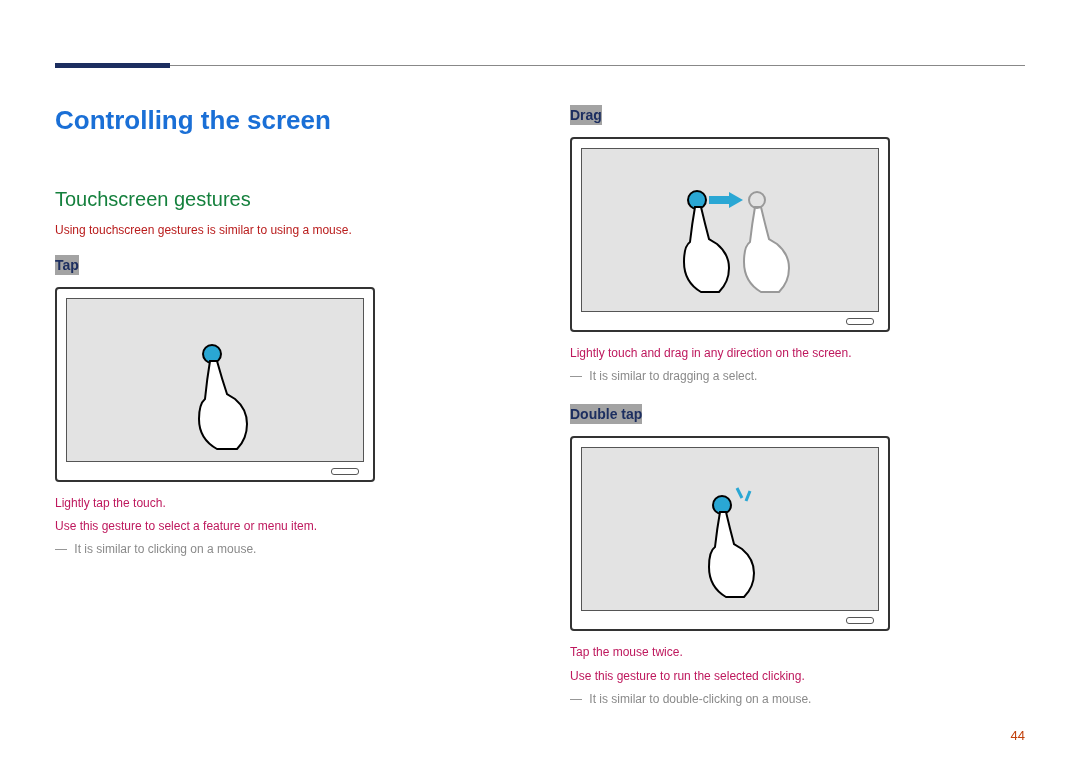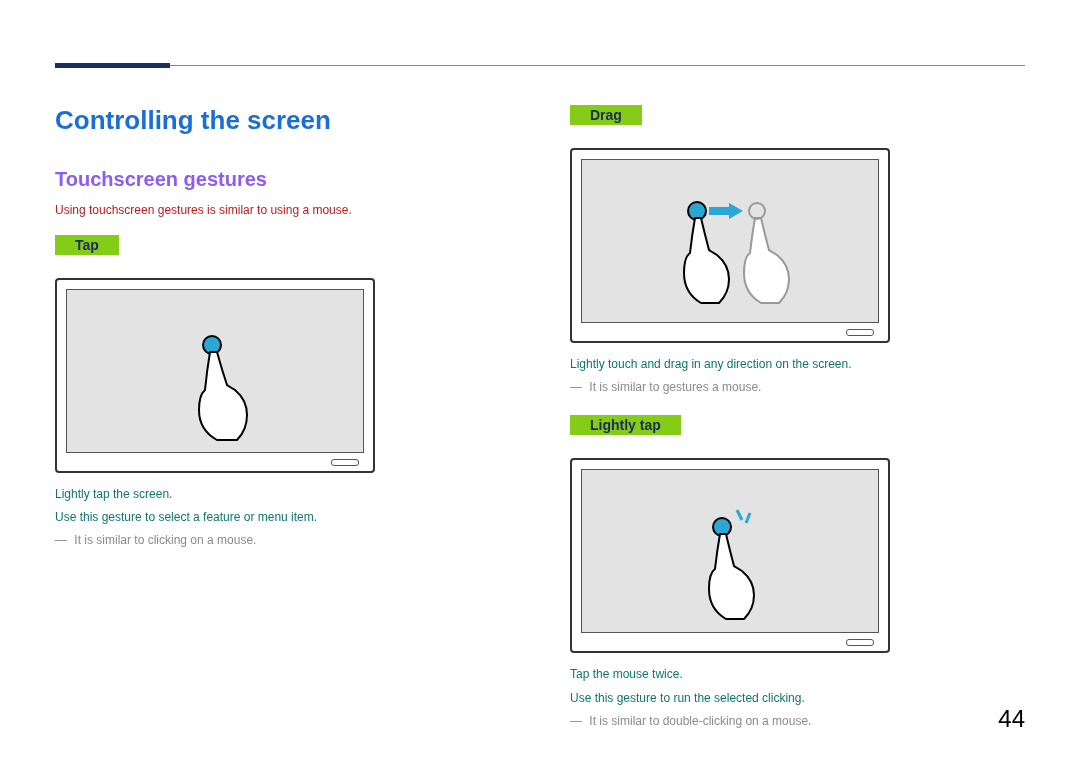--- a/index.html
+++ b/index.html
@@ -33,41 +33,41 @@
     left: 55px;
     right: 55px;
     display: flex;
     gap: 60px;
   }
   .col { flex: 1; }
   h1 {
     color: #1a6fd6;
     font-size: 26px;
     font-weight: bold;
-    margin-bottom: 32px;
+    margin-bottom: 52px;
   }
   h2 {
-    color: #8b5cf6;
+    color: #15803d;
     font-size: 20px;
-    font-weight: bold;
+    font-weight: normal;
     margin-bottom: 12px;
   }
   .intro {
     font-size: 12px;
     margin-bottom: 18px;
     color: #b91c1c;
   }
   .subhead {
     display: inline-block;
-    background: #84cc16;
+    background: #a3a3a3;
     color: #1c2e60;
     font-size: 14px;
     font-weight: bold;
-    padding: 2px 20px;
-    margin-bottom: 23px;
+    padding: 2px 0;
+    margin-bottom: 12px;
   }
   .illus {
     width: 320px;
     height: 195px;
     border: 2px solid #333;
     border-radius: 4px;
     background: #fff;
     position: relative;
     margin-bottom: 12px;
     padding: 8px;
@@ -87,42 +87,42 @@
     border: 1px solid #555;
     border-radius: 3px;
   }
   .hand {
     position: absolute;
     width: 90px;
     height: 120px;
   }
   .desc {
     font-size: 12px;
-    color: #0f766e;
+    color: #be185d;
     line-height: 1.6;
     margin-bottom: 4px;
   }
   .note {
     font-size: 12px;
     color: #8a8a8a;
     line-height: 1.6;
     margin-bottom: 12px;
   }
   .note::before {
     content: "―";
     margin-right: 4px;
     color: #8a8a8a;
   }
   .gesture-block { margin-bottom: 18px; }
   .page-num {
     position: absolute;
-    bottom: 30px;
+    bottom: 20px;
     right: 55px;
-    font-size: 24px;
-    color: #000000;
+    font-size: 13px;
+    color: #c2410c;
   }
 </style>
 </head>
 <body>
 
 <div class="header-line"></div>
 <div class="header-accent"></div>
 
 <div class="columns">
 
@@ -134,21 +134,21 @@
     <div class="gesture-block">
       <span class="subhead">Tap</span>
       <div class="illus">
         <div class="screen"></div>
         <div class="btn"></div>
         <svg class="hand" style="left:120px; top:50px;" viewBox="0 0 90 120">
           <circle cx="35" cy="15" r="9" fill="#2aa7d4" stroke="#000" stroke-width="2"></circle>
           <path d="M 33 22 Q 30 40 28 60 Q 22 65 22 80 Q 22 100 40 110 L 60 110 Q 70 100 70 85 Q 70 70 58 60 L 50 55 Q 45 40 40 22 Z" fill="#fff" stroke="#000" stroke-width="2"></path>
         </svg>
       </div>
-      <p class="desc">Lightly tap the screen.</p>
+      <p class="desc">Lightly tap the touch.</p>
       <p class="desc">Use this gesture to select a feature or menu item.</p>
       <p class="note"> It is similar to clicking on a mouse.</p>
     </div>
   </div>
 
   <div class="col">
     <div class="gesture-block">
       <span class="subhead">Drag</span>
       <div class="illus">
         <div class="screen"></div>
@@ -159,25 +159,25 @@
           <polygon points="72,8 72,24 86,16" fill="#2aa7d4"></polygon>
 
           <circle cx="40" cy="16" r="9" fill="#2aa7d4" stroke="#000" stroke-width="2"></circle>
           <path d="M 38 23 Q 35 40 33 58 Q 27 62 27 78 Q 27 98 44 108 L 62 108 Q 72 98 72 84 Q 72 70 60 60 L 52 55 Q 48 40 44 23 Z" fill="#fff" stroke="#000" stroke-width="2"></path>
 
           <path d="M 98 23 Q 95 40 93 58 Q 87 62 87 78 Q 87 98 104 108 L 122 108 Q 132 98 132 84 Q 132 70 120 60 L 112 55 Q 108 40 104 23 Z" fill="#fff" stroke="#999" stroke-width="2"></path>
           <circle cx="100" cy="16" r="8" fill="none" stroke="#999" stroke-width="2"></circle>
         </svg>
       </div>
       <p class="desc">Lightly touch and drag in any direction on the screen.</p>
-      <p class="note"> It is similar to gestures a mouse.</p>
+      <p class="note"> It is similar to dragging a select.</p>
     </div>
 
     <div class="gesture-block">
-      <span class="subhead">Lightly tap</span>
+      <span class="subhead">Double tap</span>
       <div class="illus">
         <div class="screen"></div>
         <div class="btn"></div>
         <svg class="hand" style="left:110px; top:45px; width:110px;" viewBox="0 0 110 120">
 
           <line x1="55" y1="5" x2="60" y2="15" stroke="#2aa7d4" stroke-width="3"></line>
           <line x1="68" y1="8" x2="64" y2="18" stroke="#2aa7d4" stroke-width="3"></line>
           <circle cx="40" cy="22" r="9" fill="#2aa7d4" stroke="#000" stroke-width="2"></circle>
           <path d="M 38 29 Q 35 46 33 64 Q 27 68 27 84 Q 27 104 44 114 L 62 114 Q 72 104 72 90 Q 72 76 60 66 L 52 61 Q 48 46 44 29 Z" fill="#fff" stroke="#000" stroke-width="2"></path>
         </svg>

